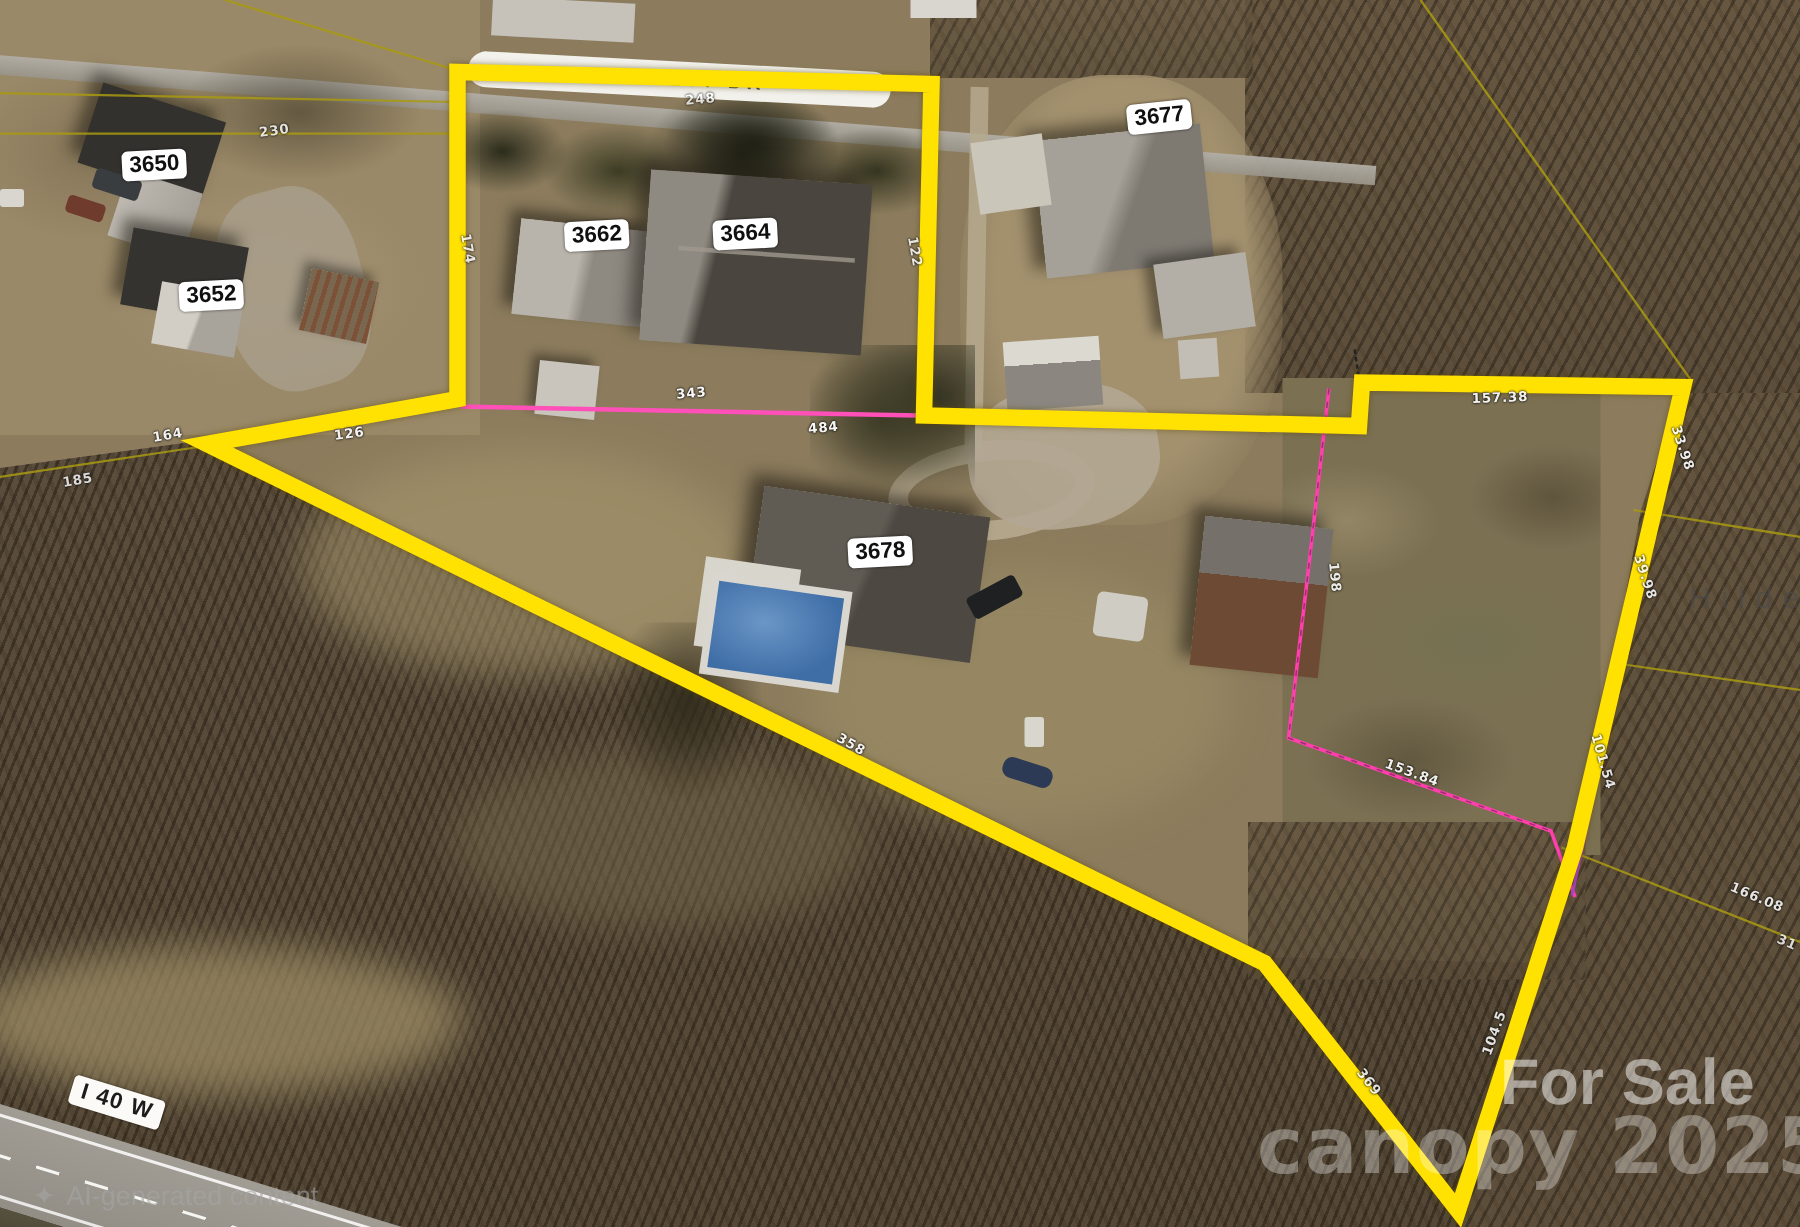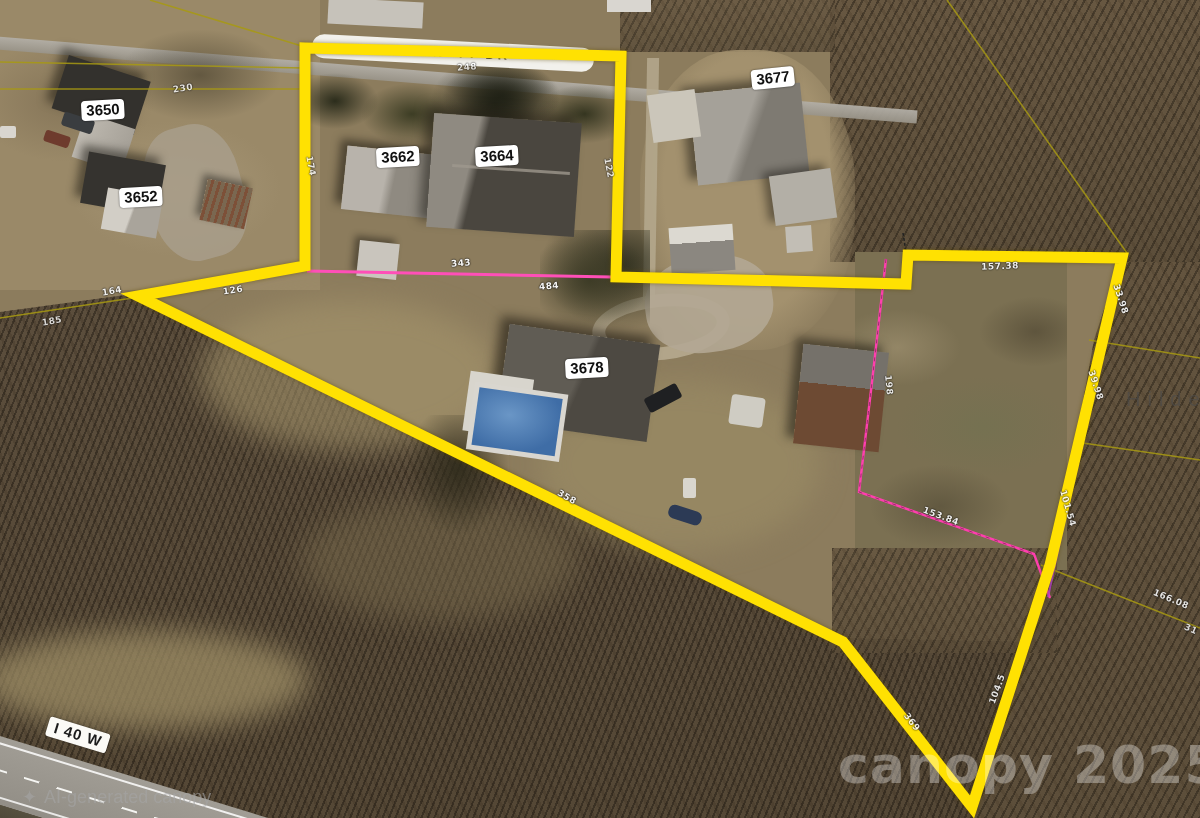--- a/index.html
+++ b/index.html
@@ -226,19 +226,20 @@
       <div class="addr-badge" style="left: 398px; top: 157px; transform: translate(-50%, -50%) rotate(-3deg);">3662</div>
       <div class="addr-badge" style="left: 497px; top: 156px; transform: translate(-50%, -50%) rotate(-3deg);">3664</div>
       <div class="addr-badge" style="left: 773px; top: 78px; transform: translate(-50%, -50%) rotate(-6deg);">3677</div>
       <div class="addr-badge" style="left: 587px; top: 368px; transform: translate(-50%, -50%) rotate(-3deg);">3678</div>
     </div>
 
   <div class="hwy-pill" style="left:78px;top:735px;transform:translate(-50%,-50%) rotate(17deg);">I 40 W</div>
 
   <div class="town" style="left:1126px;top:388px;">Hildeb</div>
 
+  <div class="wm-forsale" style="left:1000px;top:698px;">For Sale</div>
   <div class="wm-brand" style="left:838px;top:735px;">canopy 2025</div>
   <div class="wm-ai" style="left:22px;top:786px;">
     <span>✦</span>
-    <span>AI-generated canopy</span>
+    <span>AI-generated content</span>
   </div>
 
 </div>
 
 </body></html>

